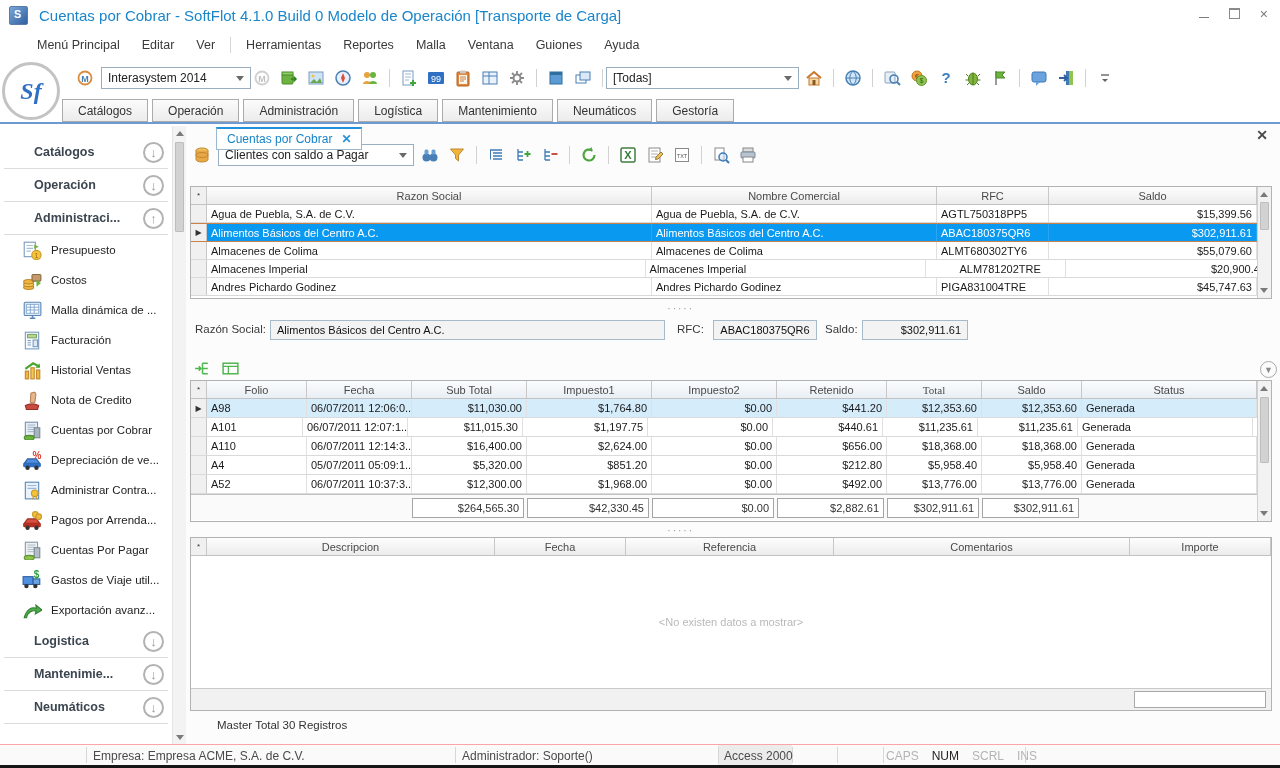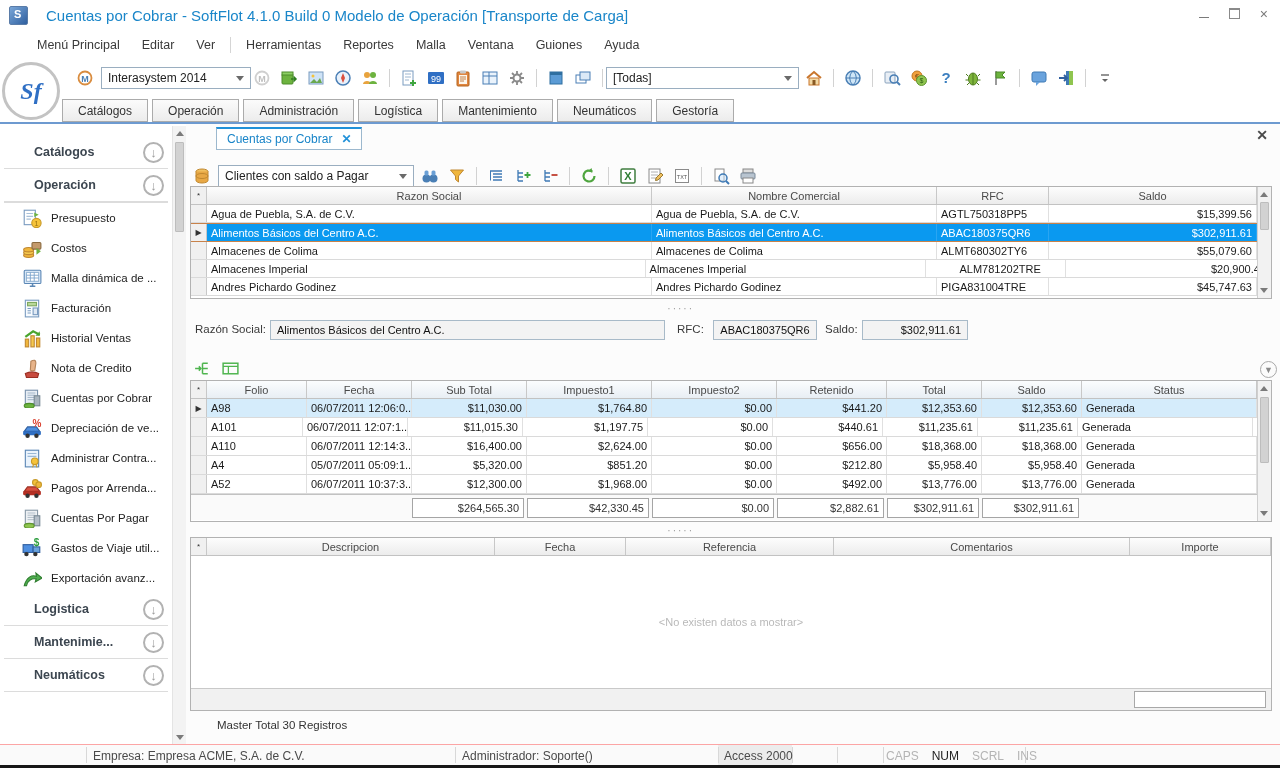--- a/index.html
+++ b/index.html
@@ -2,21 +2,21 @@
 <html><head>
 <meta charset="utf-8">
 <style>
   html,body{margin:0;padding:0;background:#d8d8d8}
   #app{position:relative;width:1280px;height:768px;background:#fff;overflow:hidden;
        font-family:"Liberation Sans",sans-serif;font-size:12px;color:#333}
   
   .titlebar{position:absolute;top:0;left:0;right:0;height:30px;background:#fff;display:flex;align-items:center;padding-left:9px}
   .appicon{width:17px;height:17px;background:linear-gradient(135deg,#7aa7d8,#2f5f9f);border:1px solid #5a7ca8;border-radius:2px;position:relative}
   .appicon::after{content:"S";position:absolute;left:4px;top:1px;color:#fff;font-size:11px;font-weight:bold}
-  .title-text{color:#1a86c9;font-size:15px;margin-left:18px;white-space:nowrap}
+  .title-text{color:#1a86c9;font-size:15px;margin-left:11px;white-space:nowrap}
   .win-controls{position:absolute;right:12px;top:8px;display:flex;gap:20px;align-items:center}
   .wc-min{width:10px;height:1px;background:#7a7a7a;margin-top:8px}
   .wc-max{width:9px;height:8px;border:1px solid #8a8a8a;border-top-width:2px}
   .wc-close{color:#7a7a7a;font-size:14px;line-height:10px}
   
   .menubar{position:absolute;top:32px;left:0;right:0;height:26px;display:flex;align-items:center;padding-left:26px;gap:0;color:#3a3a3a;font-size:12.5px}
   .menu-item{padding:3px 11px;cursor:default}
   .msep{width:1px;height:16px;background:#d5d5d5;margin:0 4px}
   
   .logo{position:absolute;top:62px;left:2px;width:52px;height:52px;border-radius:50%;background:#fff;border:3px solid #c3c3c3;z-index:6;display:flex;align-items:center;justify-content:center}
@@ -41,21 +41,21 @@
   .mainsb{position:absolute;top:126px;left:172px;width:14px;bottom:23px;background:#f3f3f3;border-left:1px solid #e4e4e4;box-sizing:border-box}
   .sb-thumb{position:absolute;left:2px;right:2px;background:#d2d2d2;border:1px solid #bdbdbd;border-radius:1px}
   .arr{position:absolute;left:3px;width:0;height:0;border-left:4px solid transparent;border-right:4px solid transparent}
   .arr.up{border-bottom:5px solid #7a7a7a;top:5px}
   .arr.dn{border-top:5px solid #7a7a7a;bottom:5px}
   
   .main{position:absolute;top:124px;left:186px;right:0;bottom:23px;background:#fcfcfc}
   .doctab{position:absolute;left:30px;top:3px;height:23px;padding:0 10px;background:#fff;border:1px solid #9cb8ce;border-top:2px solid #2191d9;display:flex;align-items:center;gap:9px;color:#1884c8;font-size:12px;box-sizing:border-box;z-index:2}
   .doctab .x{color:#2191d9;font-weight:bold}
   .main-close{position:absolute;right:12px;top:4px;color:#4a4a4a;font-size:14px;font-weight:bold;line-height:14px}
-  .toolbar2{position:absolute;left:5px;top:39px;height:26px;display:flex;align-items:center;gap:5px}
+  .toolbar2{position:absolute;left:5px;top:18px;height:26px;display:flex;align-items:center;gap:5px}
   
   .grid{position:absolute;background:#fff;border:1px solid #b2b2b2;box-sizing:border-box;overflow:hidden}
   .g-head{display:flex;height:18px;background:linear-gradient(#fdfdfd,#ececec);border-bottom:1px solid #c2c2c2;box-sizing:border-box}
   .g-head.blue{background:linear-gradient(#fbfdfe,#e8eef4)}
   .g-hcell{display:flex;align-items:center;justify-content:center;font-size:11px;color:#4a4a4a;border-right:1px solid #c8c8c8;box-sizing:border-box;overflow:hidden}
   .g-row{display:flex;height:18px;border-bottom:1px solid #dadada;box-sizing:border-box;background:#fff}
   .g-ind{width:16px;flex:0 0 16px;background:#f0f0f0;border-right:1px solid #c8c8c8;display:flex;align-items:center;justify-content:center;font-size:8px;color:#333;box-sizing:border-box}
   .g-cell{padding:0 4px;font-size:11px;display:flex;align-items:center;border-right:1px solid #e0e0e0;box-sizing:border-box;white-space:nowrap;overflow:hidden;color:#1a1a1a}
   .g-cell.r{justify-content:flex-end}
   .row-sel-top .g-cell{background:#0a99f0;color:#fff;border-right-color:#2aa5f2}
@@ -303,20 +303,24 @@
       <div class="sb-head">
         <span class="lbl">Catálogos</span>
         <span class="sb-circle">↓</span>
       </div>
       <div class="sb-line"></div>
       <div class="sb-head">
         <span class="lbl">Operación</span>
         <span class="sb-circle">↓</span>
       </div>
       <div class="sb-line"></div>
+      <div class="sb-head">
+        <span class="lbl">Administraci...</span>
+        <span class="sb-circle">↑</span>
+      </div>
       <div class="sb-line"></div>
       <div class="sb-item">
         <span>
           <svg viewBox="0 0 18 18" width="20" height="20">
             <rect x="2" y="2" width="10" height="13" fill="#fff" stroke="#7b9cc0"></rect>
             <path d="M4 5h6M4 7.5h6M4 10h4" stroke="#a8c0d8"></path>
             <path d="M11 4 l4 2 -4 2 z" fill="#6db33f"></path>
             <circle cx="13" cy="13.5" r="4.2" fill="#f5c33b" stroke="#c89a28"></circle>
             <text x="13" y="16" font-size="6.5" text-anchor="middle" fill="#9a7210">1</text>
           </svg>
@@ -661,21 +665,21 @@
 
     <div class="grid" id="midgrid" style="left:4px;top:256px;width:1082px;height:142px">
         <div class="g-head blue">
           <span class="g-ind">*</span>
           <span class="g-hcell" style="width: 100px;">Folio</span>
           <span class="g-hcell" style="width: 105px;">Fecha</span>
           <span class="g-hcell" style="width: 115px;">Sub Total</span>
           <span class="g-hcell" style="width: 125px;">Impuesto1</span>
           <span class="g-hcell" style="width: 125px;">Impuesto2</span>
           <span class="g-hcell" style="width: 110px;">Retenido</span>
-          <span class="g-hcell" style="width: 95px;">Total</span>
+          <span class="g-hcell" style="width: 95px; font-family: Liberation Serif, serif;">Total</span>
           <span class="g-hcell" style="width: 100px;">Saldo</span>
           <span class="g-hcell" style="width: 175px;">Status</span>
         </div>
 
     <div class="g-row row-sel-mid" style="height: 19px;">
           <span class="g-ind">▶</span>
           <span class="g-cell" style="width: 100px;">A98</span>
           <span class="g-cell" style="width: 105px;">06/07/2011 12:06:0...</span>
           <span class="g-cell r" style="width: 115px;">$11,030.00</span>
           <span class="g-cell r" style="width: 125px;">$1,764.80</span>

